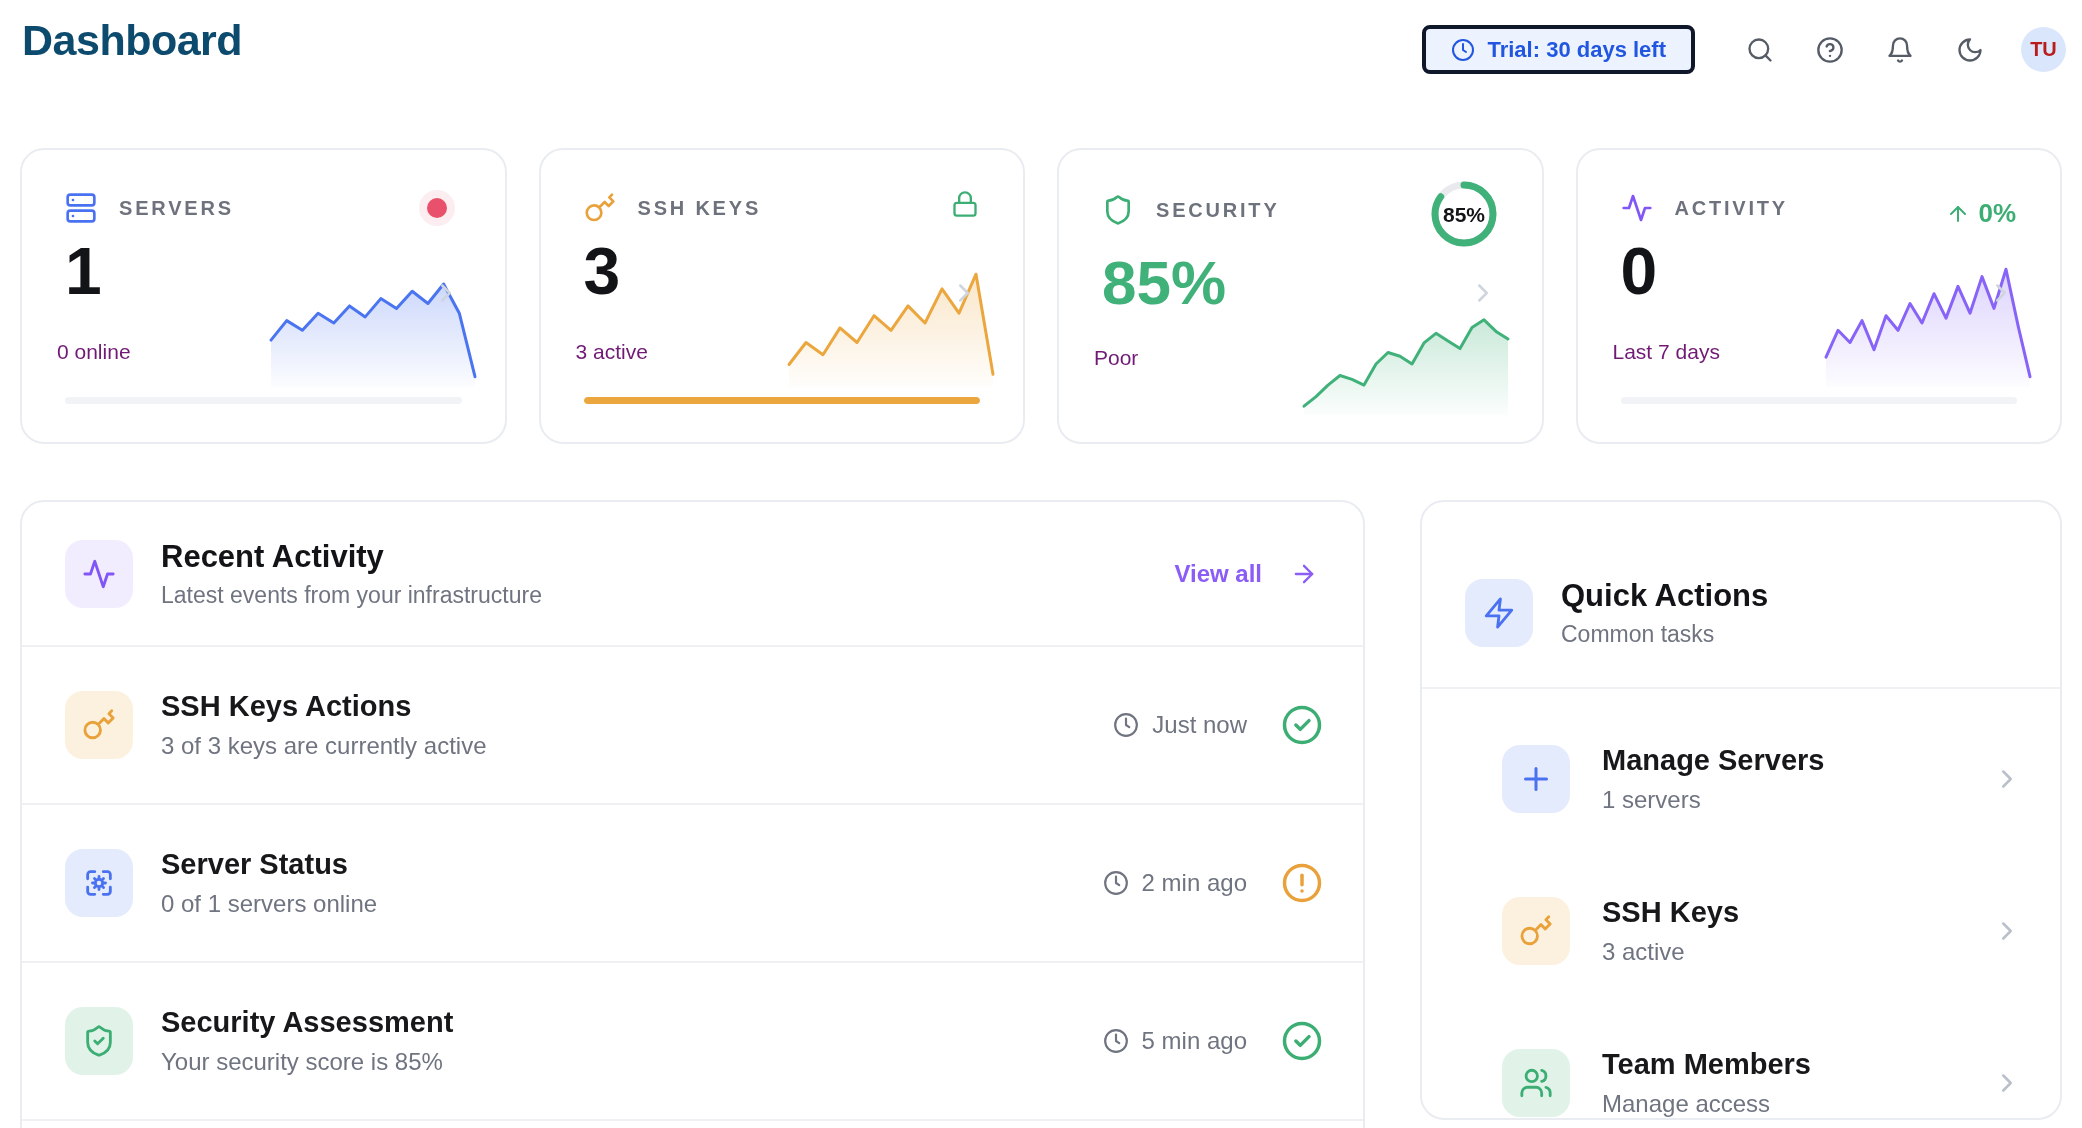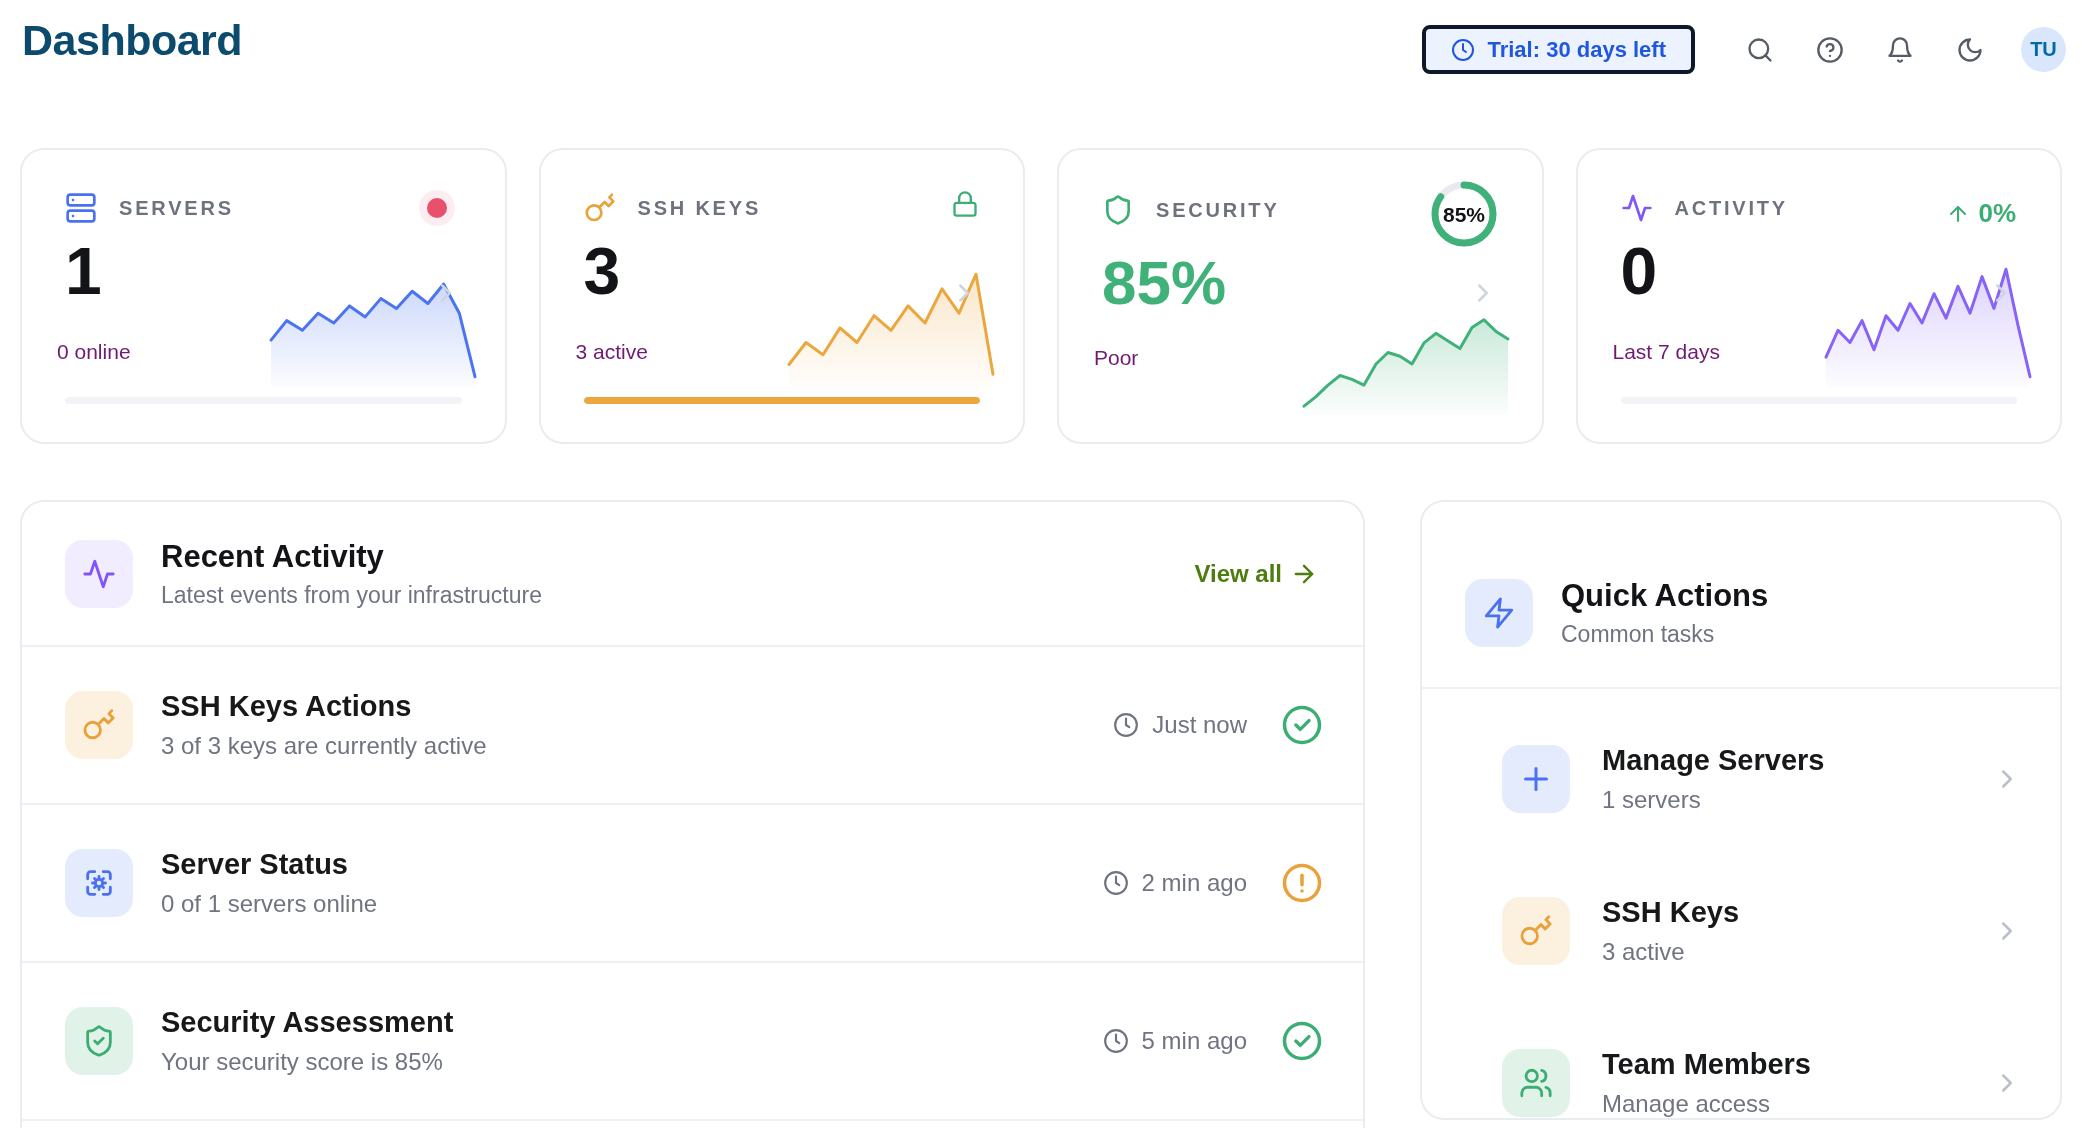--- a/index.html
+++ b/index.html
@@ -8,21 +8,21 @@
   .stage { position:relative; width:2082px; height:1128px; }
 
   
   .page-title { position:absolute; left:22px; top:16px; font-size:43px; font-weight:700; color:#0c4a6e; letter-spacing:-0.5px; }
   .header-right { position:absolute; right:16px; top:25px; display:flex; align-items:center; gap:24px; }
   .trial-pill { display:flex; align-items:center; gap:12px; height:49px; padding:0 25px;
     background:#ecf2fe; border:4px solid #0f172a; border-radius:8px; color:#2156e0;
     font-size:22px; font-weight:600; cursor:pointer; margin-right:18px; }
   .hicon { width:46px; height:46px; display:flex; align-items:center; justify-content:center;
     color:#565c66; cursor:pointer; }
-  .avatar { width:45px; height:45px; border-radius:50%; background:#d9e6fc; color:#0369a1;
+  .avatar { width:45px; height:45px; border-radius:50%; background:#d9e6fc; color:#b91c1c;
     font-size:20px; font-weight:700; display:flex; align-items:center; justify-content:center; cursor:pointer; margin-left:4px; }
 
   
   .cards { position:absolute; left:20px; top:148px; width:2042px; display:grid;
     grid-template-columns:repeat(4,1fr); gap:32px; }
   .card { position:relative; height:296px; background:#fff; border:2px solid #e9ecf0; border-radius:24px; cursor:pointer; }
   .card-head { position:absolute; left:43px; top:42px; display:flex; align-items:center; gap:22px; }
   .card-label { font-size:20px; font-weight:600; letter-spacing:2.8px; color:#6d727c; }
   .card-num { position:absolute; left:43px; top:80px; font-size:66px; font-weight:700; color:#131417; line-height:1.25; }
   .card-sub { position:absolute; left:35px; top:190px; font-size:21px; color:#701a75; }
@@ -43,21 +43,21 @@
   
   .panel { position:absolute; background:#fff; border:2px solid #e9ecf0; border-radius:24px; }
   .panel-activity { left:20px; top:500px; width:1345px; height:700px; }
   .panel-quick { left:1420px; top:500px; width:642px; height:620px; }
   .panel-head { height:145px; display:flex; align-items:center; padding:0 45px 0 43px; border-bottom:2px solid #eef0f3; }
   .panel-quick .panel-head { height:150px;margin-top:37px; }
   .sq-icon { width:68px; height:68px; border-radius:18px; display:flex; align-items:center; justify-content:center; flex:none; }
   .ph-text { margin-left:28px; }
   .ph-title { font-size:31px; font-weight:700; color:#131417; }
   .ph-sub { font-size:23px; color:#6f7480; margin-top:7px; }
-  .view-all { margin-left:auto; display:flex; align-items:flex-end; gap:8px; font-size:24px; font-weight:600; color:#4d7c0f; cursor:pointer; }
+  .view-all { margin-left:auto; display:flex; align-items:flex-end; gap:28px; font-size:24px; font-weight:600; color:#8b5cf6; cursor:pointer; }
 
   .act-row { height:158px; display:flex; align-items:center; padding:0 40px 0 43px; border-bottom:2px solid #eef0f3; cursor:pointer; }
   .row-text { margin-left:28px; }
   .row-title { font-size:29px; font-weight:600; color:#17181a; }
   .row-sub { font-size:24px; color:#6f7480; margin-top:9px; }
   .row-time { margin-left:auto; display:flex; align-items:center; gap:13px; color:#6f7480; font-size:24px; }
   .status { margin-left:34px; flex:none; display:flex; }
 
   .qa-items { padding-top:14px; }
   .qa-item { height:152px; display:flex; align-items:center; padding:0 38px 0 80px; cursor:pointer; }

